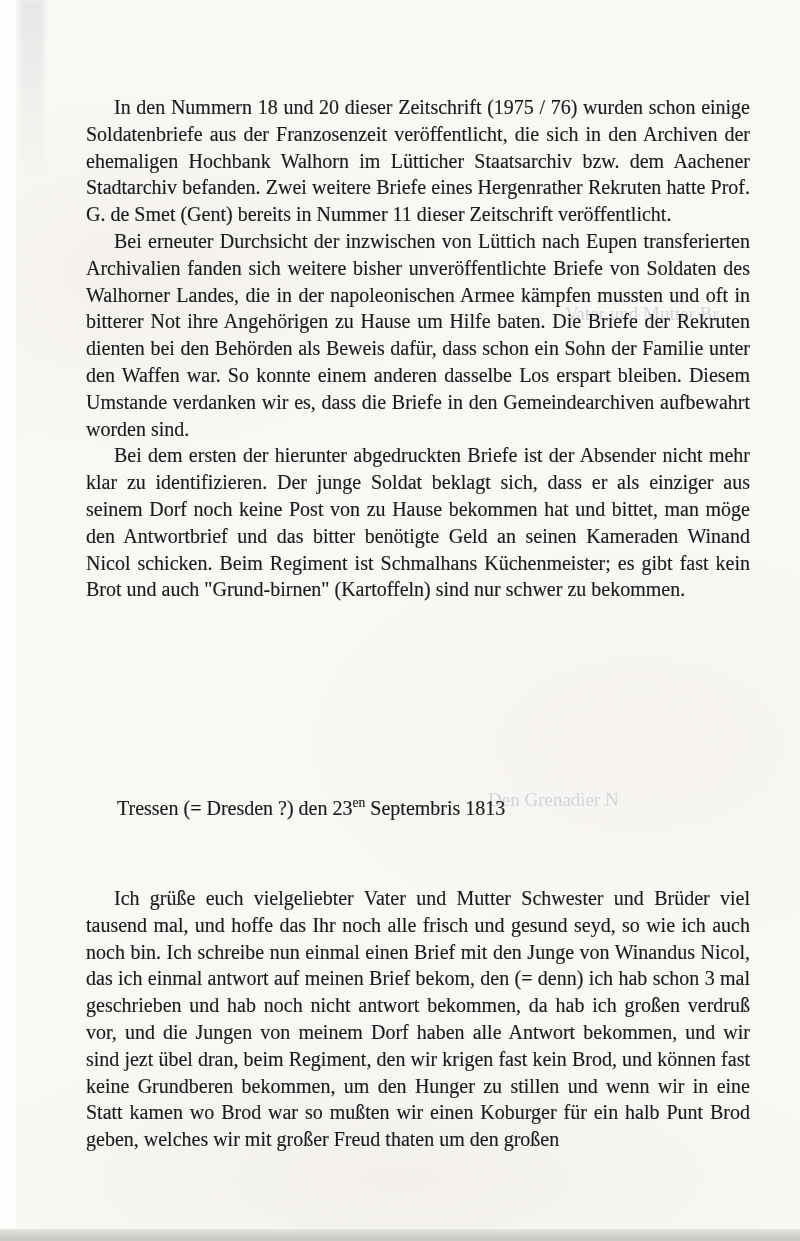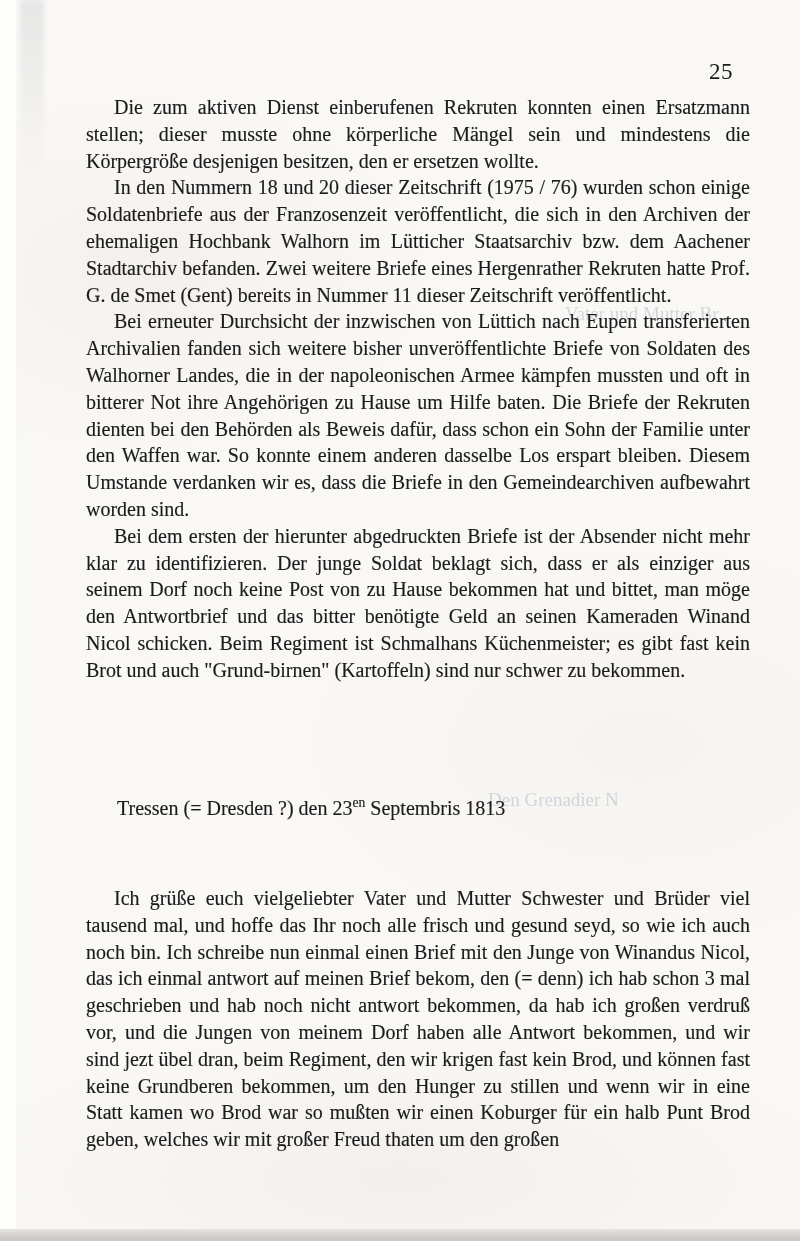--- a/index.html
+++ b/index.html
@@ -101,24 +101,22 @@
 <body>
 
 <div class="scan">
 
   <div class="left-edge"></div>
   <div class="corner-smudge"></div>
 
   <div class="bleed bleed-1">Vater und Mutter Br</div>
   <div class="bleed bleed-3">Den Grenadier N</div>
 
-  <div class="page-number">25</div>
 
   <div class="body-text intro">
-    <p>Die zum aktiven Dienst einberufenen Rekruten konnten einen Ersatzmann stellen; dieser musste ohne körperliche Mängel sein und mindestens die Körpergröße desjenigen besitzen, den er ersetzen wollte.</p>
     <p>In den Nummern 18 und 20 dieser Zeitschrift (1975 / 76) wurden schon einige Soldatenbriefe aus der Franzosenzeit veröffentlicht, die sich in den Archiven der ehemaligen Hochbank Walhorn im Lütticher Staatsarchiv bzw. dem Aachener Stadtarchiv befanden. Zwei weitere Briefe eines Hergenrather Rekruten hatte Prof. G. de Smet (Gent) bereits in Nummer 11 dieser Zeitschrift veröffentlicht.</p>
     <p>Bei erneuter Durchsicht der inzwischen von Lüttich nach Eupen transferierten Archivalien fanden sich weitere bisher unveröffentlichte Briefe von Soldaten des Walhorner Landes, die in der napoleonischen Armee kämpfen mussten und oft in bitterer Not ihre Angehörigen zu Hause um Hilfe baten. Die Briefe der Rekruten dienten bei den Behörden als Beweis dafür, dass schon ein Sohn der Familie unter den Waffen war. So konnte einem anderen dasselbe Los erspart bleiben. Diesem Umstande verdanken wir es, dass die Briefe in den Gemeindearchiven aufbewahrt worden sind.</p>
     <p>Bei dem ersten der hierunter abgedruckten Briefe ist der Absender nicht mehr klar zu identifizieren. Der junge Soldat beklagt sich, dass er als einziger aus seinem Dorf noch keine Post von zu Hause bekommen hat und bittet, man möge den Antwortbrief und das bitter benötigte Geld an seinen Kameraden Winand Nicol schicken. Beim Regiment ist Schmalhans Küchenmeister; es gibt fast kein Brot und auch "Grund-birnen" (Kartoffeln) sind nur schwer zu bekommen.</p>
   </div>
 
   <div class="body-text dateline-block">
     <p><span>Tressen (= Dresden ?) den 23</span><sup>en</sup><span> Septembris 1813</span></p>
   </div>
 
   <div class="body-text letter">

